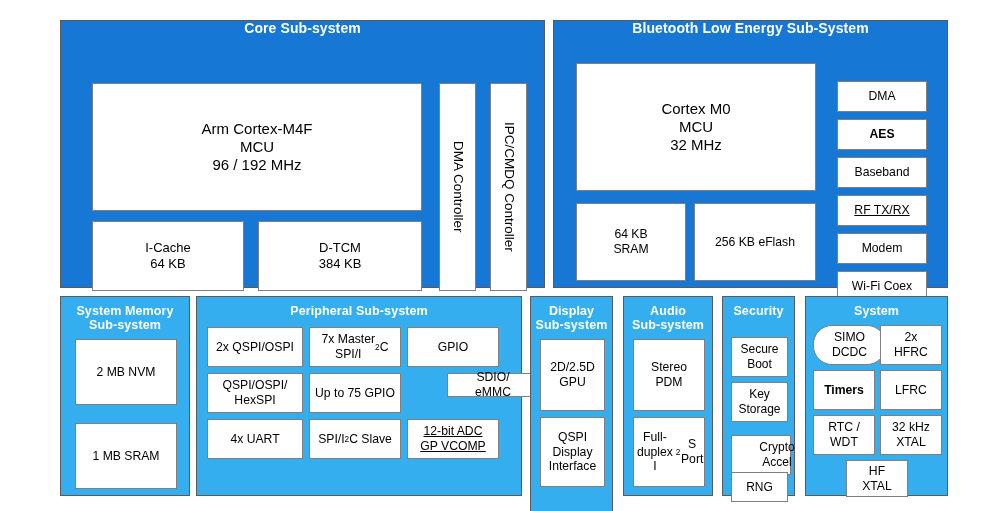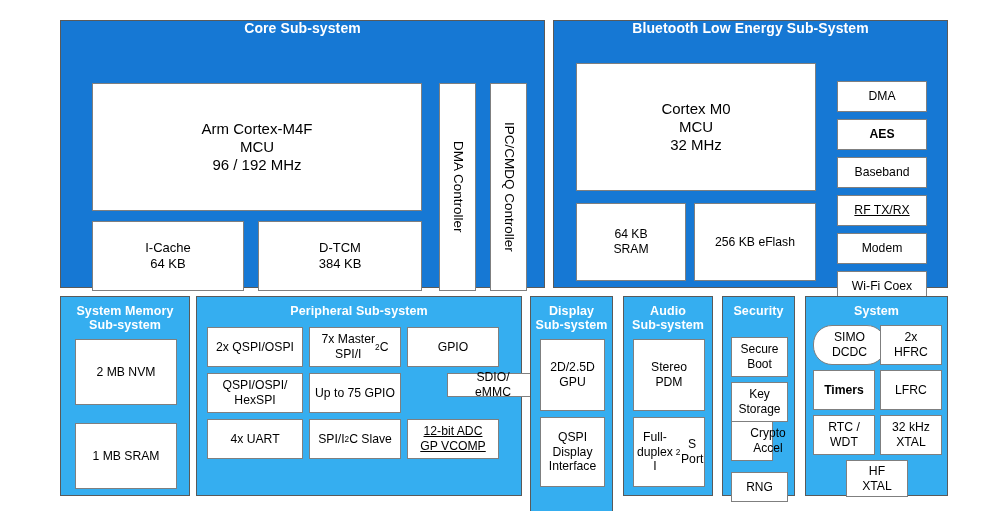--- a/index.html
+++ b/index.html
@@ -169,21 +169,21 @@
 
   <div class="panel panel-light" style="left:722px; top:296px; width:73px; height:200px;">
     <div class="panel-title title-sm">Security</div>
 
     <div class="blk f11" style="left:8px; top:28px; width:57px; height:40px;">Secure
 Boot</div>
 
     <div class="blk f11" style="left:8px; top:73px; width:57px; height:40px;">Key
 Storage</div>
 
-    <div class="blk f11" style="left:8px; top:112px; width:42px; height:40px;padding-left:32px;">Crypto
+    <div class="blk f11" style="left:8px; top:126px; width:60px; height:40px;padding-left:32px;">Crypto
 Accel</div>
 
     <div class="blk f11" style="left:8px; top:163px; width:57px; height:30px;">RNG</div>
   </div>
 
   <div class="panel panel-light" style="left:805px; top:296px; width:143px; height:200px;">
     <div class="panel-title title-sm">System</div>
 
     <div class="blk f12" style="left:7px; top:28px; width:73px; height:40px;border-radius:19px;">SIMO
 DCDC</div>

